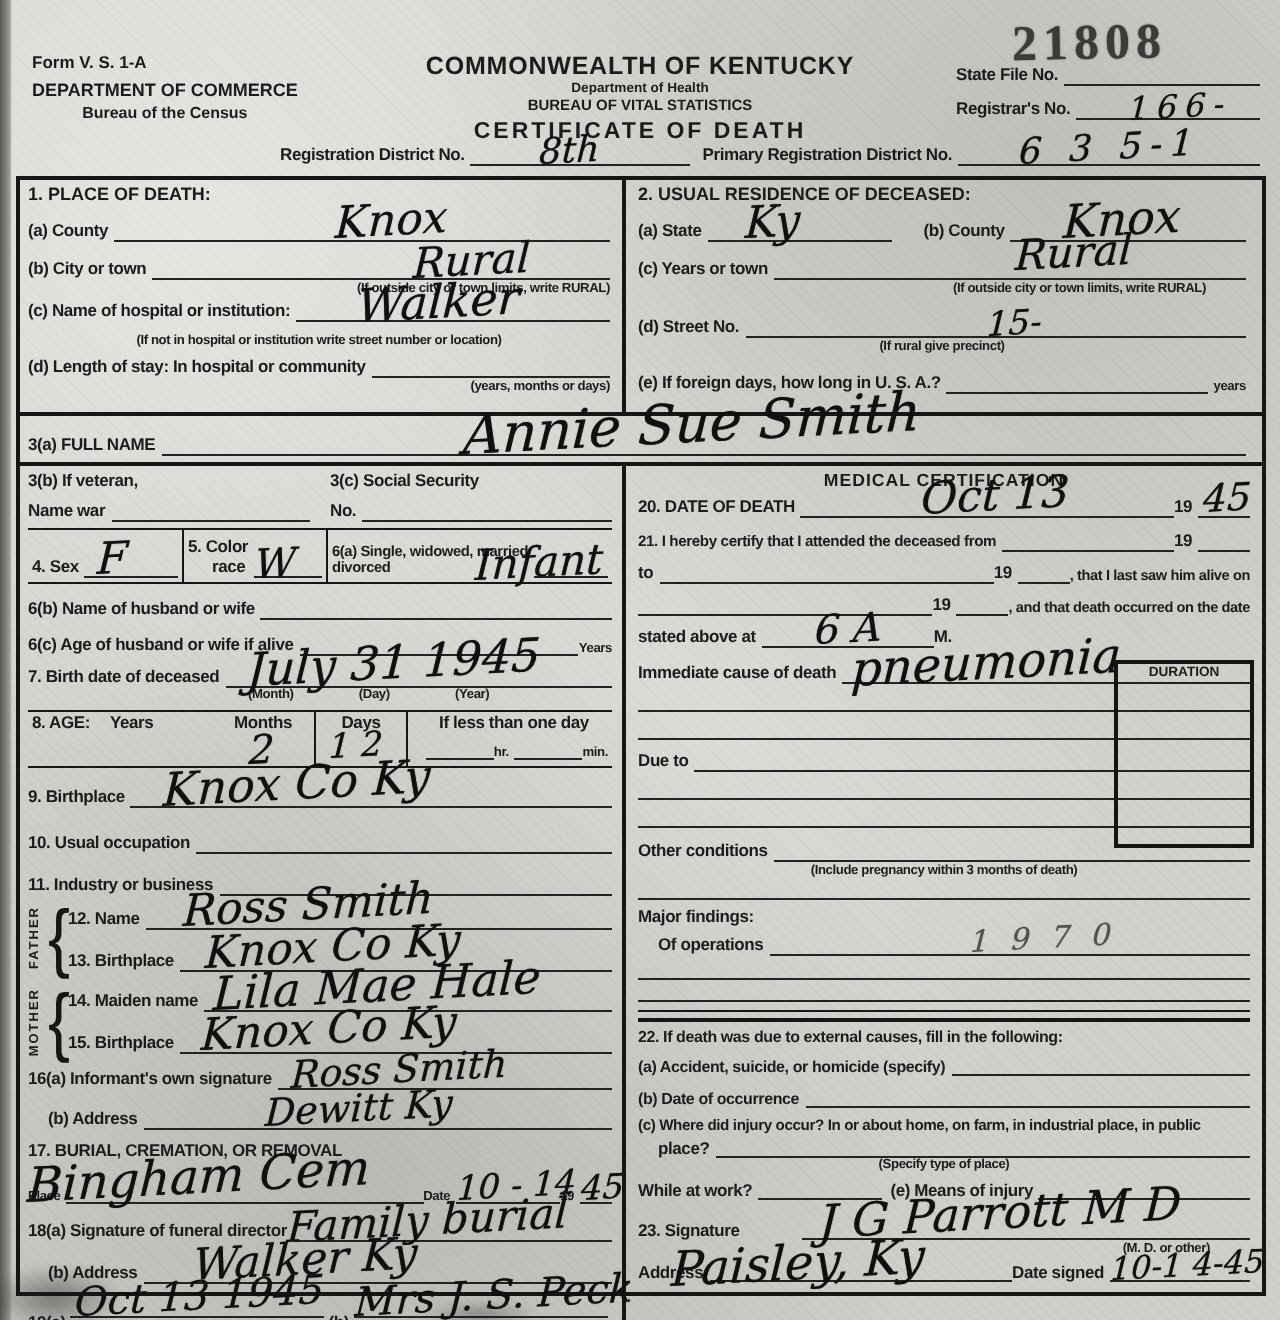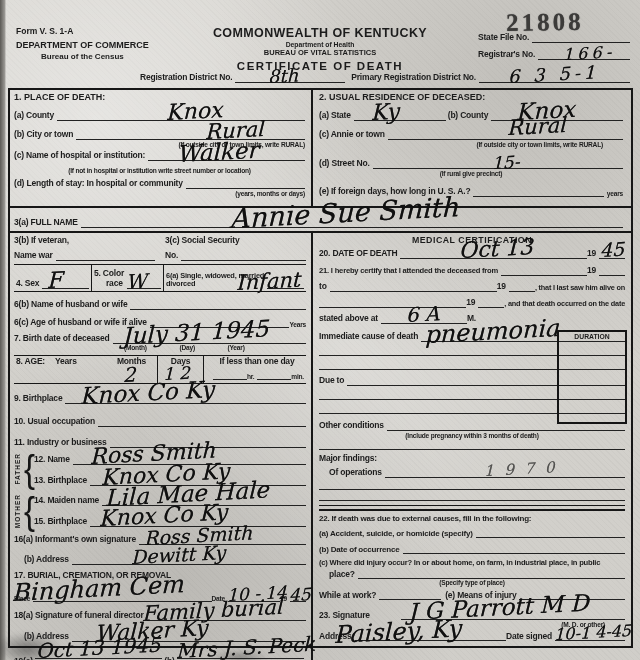--- a/index.html
+++ b/index.html
@@ -166,27 +166,27 @@
         <div class="note" style="text-align:right;margin-top:1px;">(years, months or days)</div>
       </div>
 
       <div class="sec2">
         <div class="sec-title">2.   USUAL RESIDENCE OF DECEASED:</div>
         <div class="row" style="margin-top:8px;">
           <span class="lbl">(a)   State</span>
           <span class="fill" style="max-width:92px;">
             <span class="hw" style="font-size:22px;left:18px;">Ky</span>
           </span>
-          <span class="lbl" style="margin-left:2px;">(b)  County</span>
+          <span class="lbl" style="margin-left:16px;">(b)  County</span>
           <span class="fill">
             <span class="hw" style="font-size:23px;left:26px;">Knox</span>
           </span>
         </div>
         <div class="row" style="margin-top:8px;">
-          <span class="lbl">(c)   Annie or town</span>
+          <span class="lbl">(c)   Years or town</span>
           <span class="fill">
             <span class="hw" style="font-size:21px;left:120px;bottom:0;">Rural</span>
           </span>
         </div>
         <div class="note" style="text-align:right;margin-top:1px;margin-right:20px;">(If outside city or town limits, write RURAL)</div>
         <div class="row" style="margin-top:10px;">
           <span class="lbl">(d)   Street No.</span>
           <span class="fill">
             <span class="hw" style="font-size:17px;left:120px;">15-</span>
           </span>

